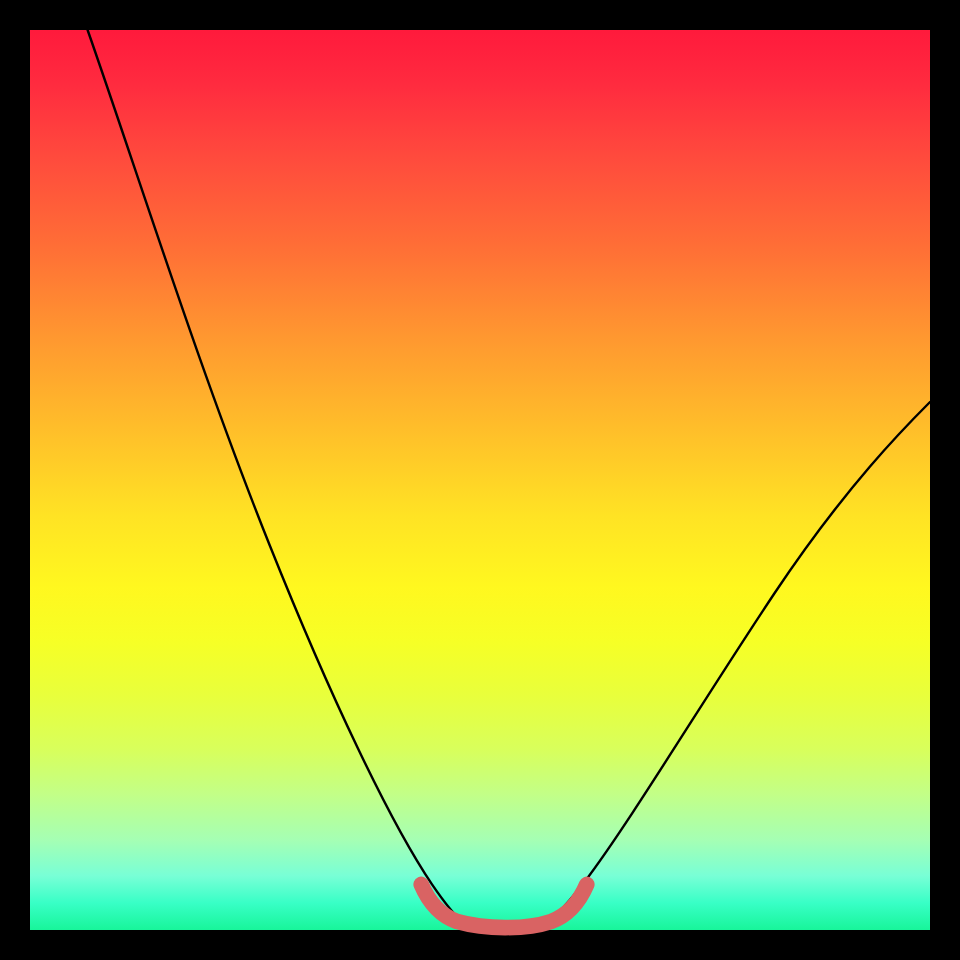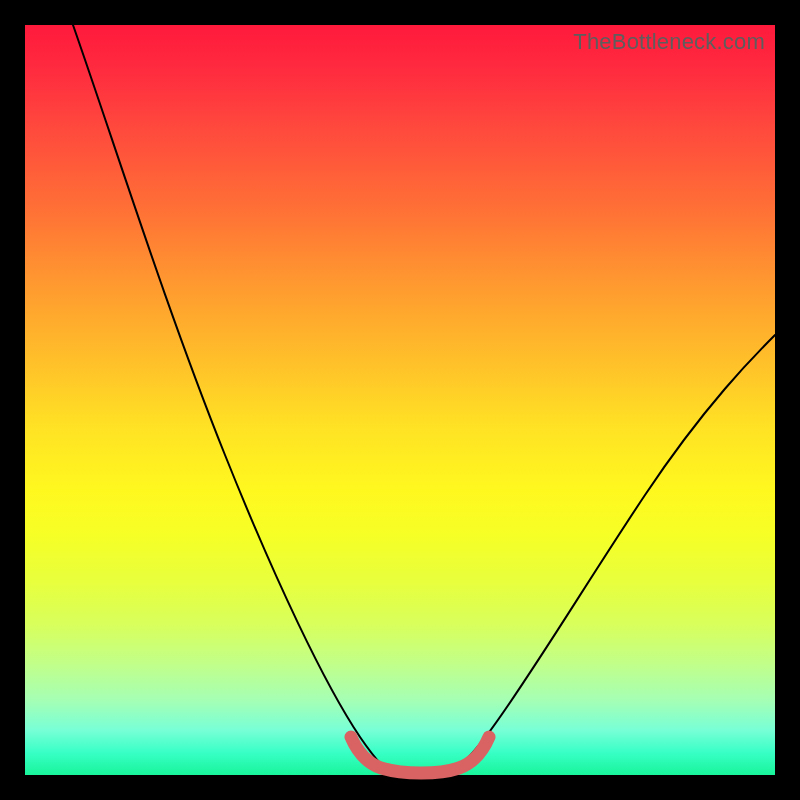--- a/index.html
+++ b/index.html
@@ -54,21 +54,20 @@
     height: 750px;
     overflow: visible;
   }
 </style>
 </head>
 <body>
 
 <div class="frame">
   <div class="plot-area">
 
-    <div class="watermark">TheBottleneck.com</div>
 
     <svg class="curve" viewBox="0 0 750 750" preserveAspectRatio="none">
       <path d="M 48 0
                C 90 120, 140 280, 200 430
                C 250 555, 300 660, 335 712
                C 348 731, 356 740, 362 745" fill="none" stroke="#000" stroke-width="2" stroke-linecap="round"></path>
       <path d="M 430 745
                C 438 739, 448 728, 462 710
                C 500 660, 560 560, 620 470
                C 680 380, 730 330, 750 310" fill="none" stroke="#000" stroke-width="2" stroke-linecap="round"></path>

